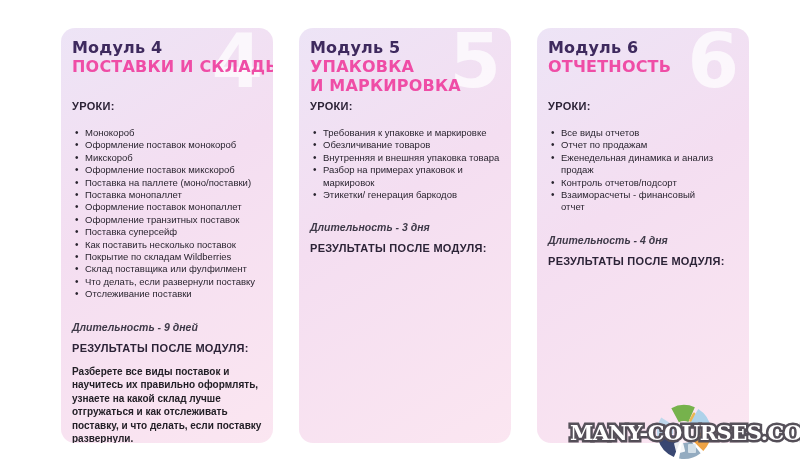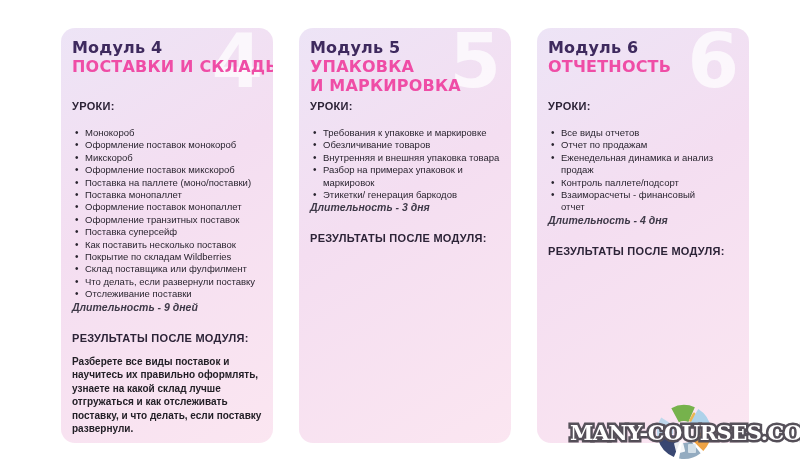--- a/index.html
+++ b/index.html
@@ -38,24 +38,24 @@
   }
   .lessons li{
     position:relative;padding-left:13px;
     font-size:9.5px;line-height:12.4px;color:#29242f;font-weight:500;
   }
   .lessons li::before{
     content:"\2022";position:absolute;left:3px;top:0;color:#29242f;font-size:10px;
   }
   .card:nth-child(3) .lessons{max-width:170px;}
   .duration{
-    font-style:italic;font-size:10.5px;line-height:13px;
+    margin-top:20px;font-style:italic;font-size:10.5px;line-height:13px;
     color:#3f3a49;font-weight:600;
   }
-  .results-label{margin-top:18px;}
+  .results-label{margin-top:8px;}
   .results-text{
     margin-top:10px;font-size:10px;font-weight:700;line-height:13.5px;color:#232027;
   }
   .watermark{position:absolute;left:570px;top:400px;width:220px;height:62px;z-index:5;}
   .globe{position:absolute;left:85px;top:2px;z-index:1;}
   .wm-text{
     position:absolute;left:0;top:20px;width:220px;text-align:center;z-index:2;
     font-family:"DejaVu Serif","Liberation Serif",serif;font-weight:700;font-size:21px;
     letter-spacing:-0.5px;color:#ffffff;
     -webkit-text-stroke:5px #57525b;paint-order:stroke fill;
@@ -125,21 +125,21 @@
       <div class="module-label">Модуль 6</div>
       <div class="module-title">
         <span>ОТЧЕТНОСТЬ</span>
       </div>
     </header>
     <div class="lessons-label">УРОКИ:</div>
     <ul class="lessons">
         <li>Все виды отчетов</li>
         <li>Отчет по продажам</li>
         <li>Еженедельная динамика и анализ продаж</li>
-        <li>Контроль паллете/подсорт</li>
+        <li>Контроль отчетов/подсорт</li>
         <li>Взаиморасчеты - финансовый отчет</li>
       </ul>
     <div class="duration">Длительность - 4 дня</div>
     <div class="results-label">РЕЗУЛЬТАТЫ ПОСЛЕ МОДУЛЯ:</div>
   </section>
 
 </div>
 
 <div class="watermark">
   <svg class="globe" width="58" height="60" viewBox="0 0 58 60" aria-hidden="true">

